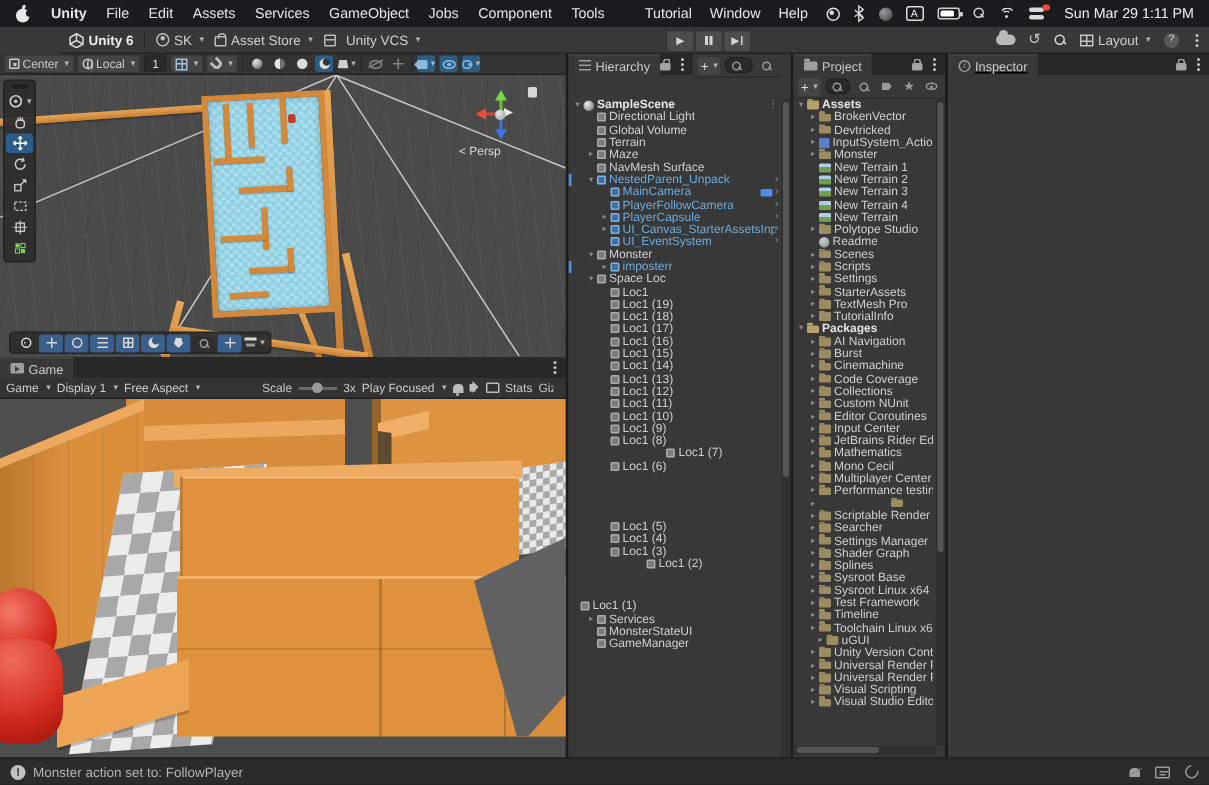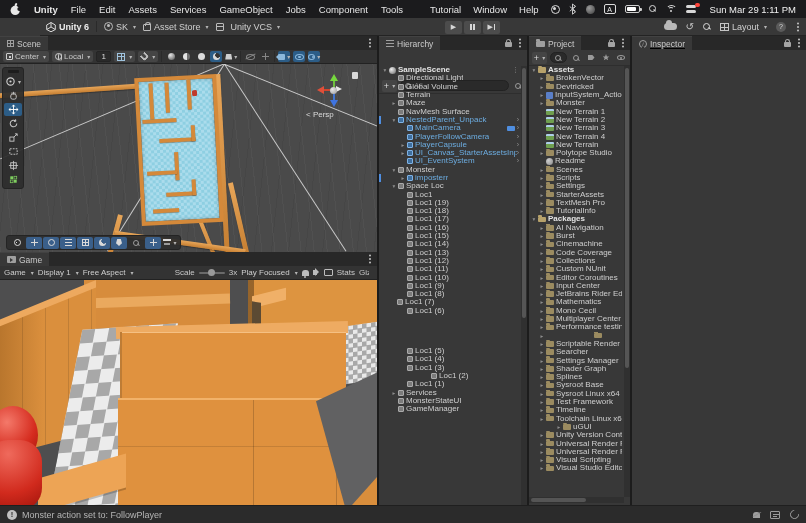--- a/index.html
+++ b/index.html
@@ -305,29 +305,20 @@
           <span>Layout</span>
         </span>
       <span class="helpc">?</span>
       <span class="vdots"></span>
     </div>
   </div>
 
   <div class="main">
 
     <div class="leftcol">
-      <div class="tabbar">
-        <div class="tab">
-            <span class="ticon-grid"></span>
-            <span>Scene</span>
-          </div>
-        <div class="rt">
-            <span class="vdots"></span>
-          </div>
-      </div>
       <div class="stb">
         <span class="sbtn caret">
             <span class="pivt"></span>
             <span>Center</span>
           </span>
         <span class="sbtn caret">
             <span class="glob"></span>
             <span>Local</span>
           </span>
         <span class="numf">1</span>
@@ -564,21 +555,21 @@
 
         <div class="gv" style="left:-14px;top:126px;width:60px;height:100px;">
           <div style="position:absolute;left:2px;top:0;width:50px;height:58px;border-radius:50%;background:radial-gradient(circle at 38% 28%,#f4796a,#d52b1e 55%,#9e130a 95%);"></div>
           <div style="position:absolute;left:0;top:34px;width:56px;height:70px;border-radius:22px;background:radial-gradient(circle at 40% 20%,#ef6a5c,#d12a1d 60%,#9e130a);"></div>
         </div>
       </div>
     </div>
 
     <div class="vdiv"></div>
 
-    <div class="hierp" style="display:flex;flex-direction:column;gap:28px;">
+    <div class="hierp" style="display:flex;flex-direction:row;">
       <div class="tabbar">
         <div class="tab">
             <span class="ticon-lines"></span>
             <span>Hierarchy</span>
           </div>
         <div class="rt">
             <span class="lock"></span>
             <span class="vdots"></span>
           </div>
       </div>
@@ -738,21 +729,21 @@
           <div class="trow" style="padding-left: 20px;">
             <span class="ar"></span>
             <span class="cube"></span>
             <span class="lbl">Loc1 (9)</span>
           </div>
           <div class="trow" style="padding-left: 20px;">
             <span class="ar"></span>
             <span class="cube"></span>
             <span class="lbl">Loc1 (8)</span>
           </div>
-          <div class="trow" style="padding-left: 10px;">
+          <div class="trow" style="padding-left: 20px; justify-content: center;">
             <span class="ar"></span>
             <span class="cube"></span>
             <span class="lbl">Loc1 (7)</span>
           </div>
           <div class="trow" style="padding-left: 20px;">
             <span class="ar"></span>
             <span class="cube"></span>
             <span class="lbl">Loc1 (6)</span>
           </div>
           <div class="trow" style="padding-left: 20px; margin-top: 32px;">
@@ -768,21 +759,21 @@
           <div class="trow" style="padding-left: 20px;">
             <span class="ar"></span>
             <span class="cube"></span>
             <span class="lbl">Loc1 (3)</span>
           </div>
           <div class="trow" style="padding-left: 20px; margin-left: 24px;">
             <span class="ar"></span>
             <span class="cube"></span>
             <span class="lbl">Loc1 (2)</span>
           </div>
-          <div class="trow" style="padding-left: 20px;">
+          <div class="trow" style=" margin-top: 20px;">
             <span class="ar"></span>
             <span class="cube"></span>
             <span class="lbl">Loc1 (1)</span>
           </div>
           <div class="trow" style="padding-left: 11px;">
             <span class="ar">▸</span>
             <span class="cube"></span>
             <span class="lbl">Services</span>
           </div>
           <div class="trow" style="padding-left: 11px;">
@@ -1042,21 +1033,21 @@
           <div class="trow" style="padding-left: 9px;">
             <span class="ar">▸</span>
             <span class="fold"></span>
             <span class="lbl">Timeline</span>
           </div>
           <div class="trow" style="padding-left: 9px;">
             <span class="ar">▸</span>
             <span class="fold"></span>
             <span class="lbl">Toolchain Linux x64 Host</span>
           </div>
-          <div class="trow" style="padding-left: 26px;">
+          <div class="trow" style="padding-left: 14px;">
             <span class="ar">▸</span>
             <span class="fold"></span>
             <span class="lbl">uGUI</span>
           </div>
           <div class="trow" style="padding-left: 9px;">
             <span class="ar">▸</span>
             <span class="fold"></span>
             <span class="lbl">Unity Version Control</span>
           </div>
           <div class="trow" style="padding-left: 9px;">

